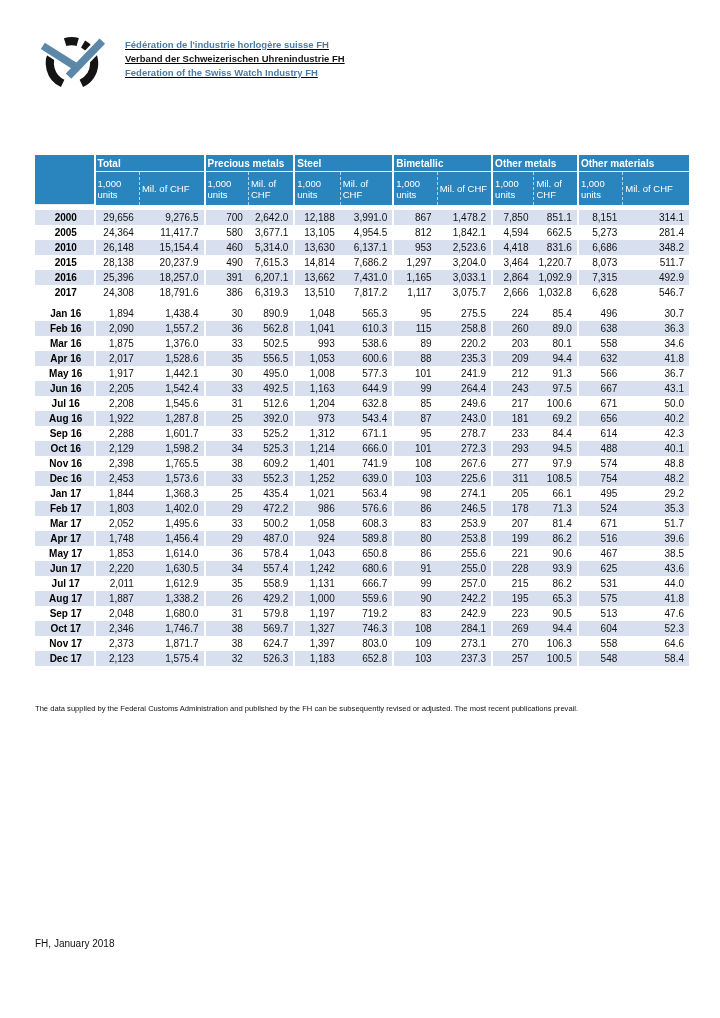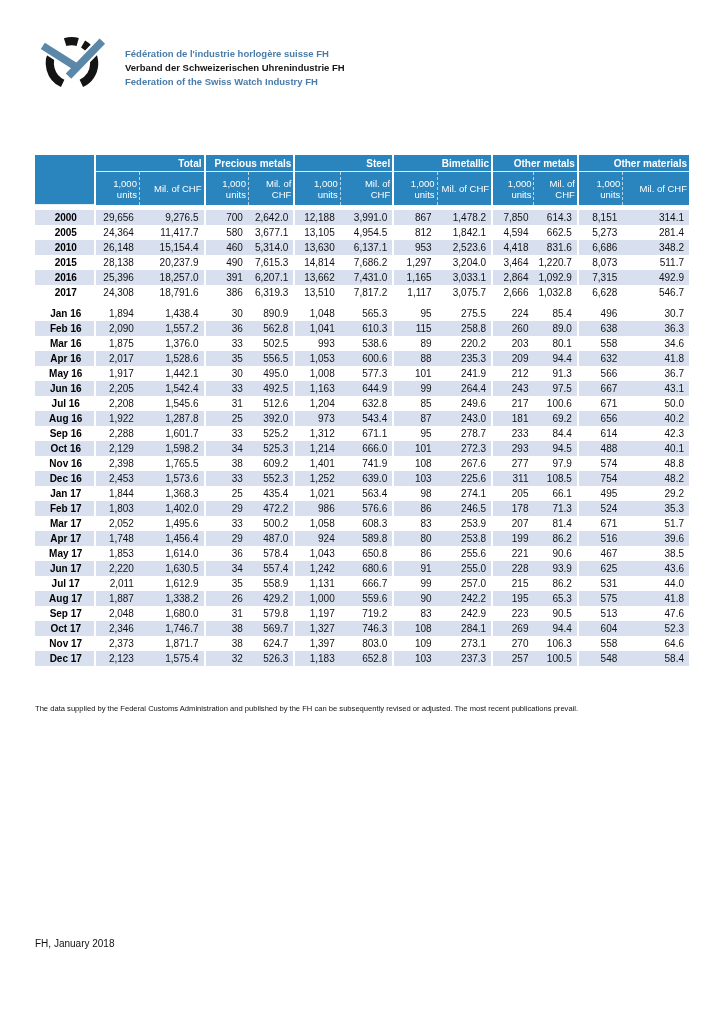--- a/index.html
+++ b/index.html
@@ -4,36 +4,36 @@
 <style>
   html,body{margin:0;padding:0;}
   body{
     width:720px;height:1018px;background:#ffffff;position:relative;
     font-family:"Liberation Sans","DejaVu Sans",sans-serif;
     -webkit-font-smoothing:antialiased;
   }
   .page{position:absolute;inset:0;width:720px;height:1018px;background:#fff;overflow:hidden;}
 
   
-  .logo-wrap{position:absolute;left:33px;top:33px;display:flex;align-items:flex-end;}
+  .logo-wrap{position:absolute;left:33px;top:33px;display:flex;align-items:flex-start;text-decoration:underline;}
   .logo-mark{width:78px;height:56px;flex:0 0 auto;}
   .logo-text{margin-left:14px;padding-top:5px;}
   .logo-text .l1,.logo-text .l3{color:#4a7ca8;font-weight:bold;font-size:9.5px;line-height:14px;}
   .logo-text .l2{color:#161616;font-weight:bold;font-size:9.5px;line-height:14px;}
 
   
   .doc-title{position:absolute;left:0;top:122px;width:720px;text-align:center;
     font-size:11.5px;font-weight:bold;color:#000;}
 
   
   .tbl-wrap{position:absolute;left:35px;top:155px;width:656px;}
   table.data{border-collapse:separate;border-spacing:0;table-layout:fixed;width:654px;}
   table.data th,table.data td{box-sizing:border-box;overflow:hidden;white-space:nowrap;}
 
-  thead th{background:#2a84be;color:#fff;font-weight:bold;vertical-align:middle;text-align:right;padding:0 2px;}
+  thead th{background:#2a84be;color:#fff;font-weight:bold;vertical-align:middle;text-align:left;padding:0 2px;}
   thead tr.grp th{height:17px;font-size:10px;border-bottom:1px solid rgba(255,255,255,.85);}
   thead tr.sub th{height:33px;font-size:9.5px;font-weight:normal;white-space:normal;line-height:11px;}
   thead th.lbl{background:#2a84be;}
   .gstart{border-left:2px solid #ffffff;}
   thead tr.sub th.dsep{border-left:1px dashed rgba(255,255,255,.65);}
 
   tbody td{height:15px;font-size:10px;color:#111;text-align:right;padding:0 5px 0 0;line-height:15px;}
   tbody td.rowlbl{text-align:center;font-weight:bold;padding:0 0 0 3px;color:#000;}
   tbody tr.striped td{background:#d8e0ef;}
   tbody tr.spacer td{background:transparent !important;border:none;height:5px;line-height:5px;}
@@ -118,21 +118,21 @@
             <td class="rowlbl">2000</td>
             <td class="gstart">29,656</td>
             <td>9,276.5</td>
             <td class="gstart">700</td>
             <td>2,642.0</td>
             <td class="gstart">12,188</td>
             <td>3,991.0</td>
             <td class="gstart">867</td>
             <td>1,478.2</td>
             <td class="gstart">7,850</td>
-            <td>614.3</td>
+            <td>851.1</td>
             <td class="gstart">8,151</td>
             <td>314.1</td>
           </tr>
           <tr>
             <td class="rowlbl">2005</td>
             <td class="gstart">24,364</td>
             <td>11,417.7</td>
             <td class="gstart">580</td>
             <td>3,677.1</td>
             <td class="gstart">13,105</td>

